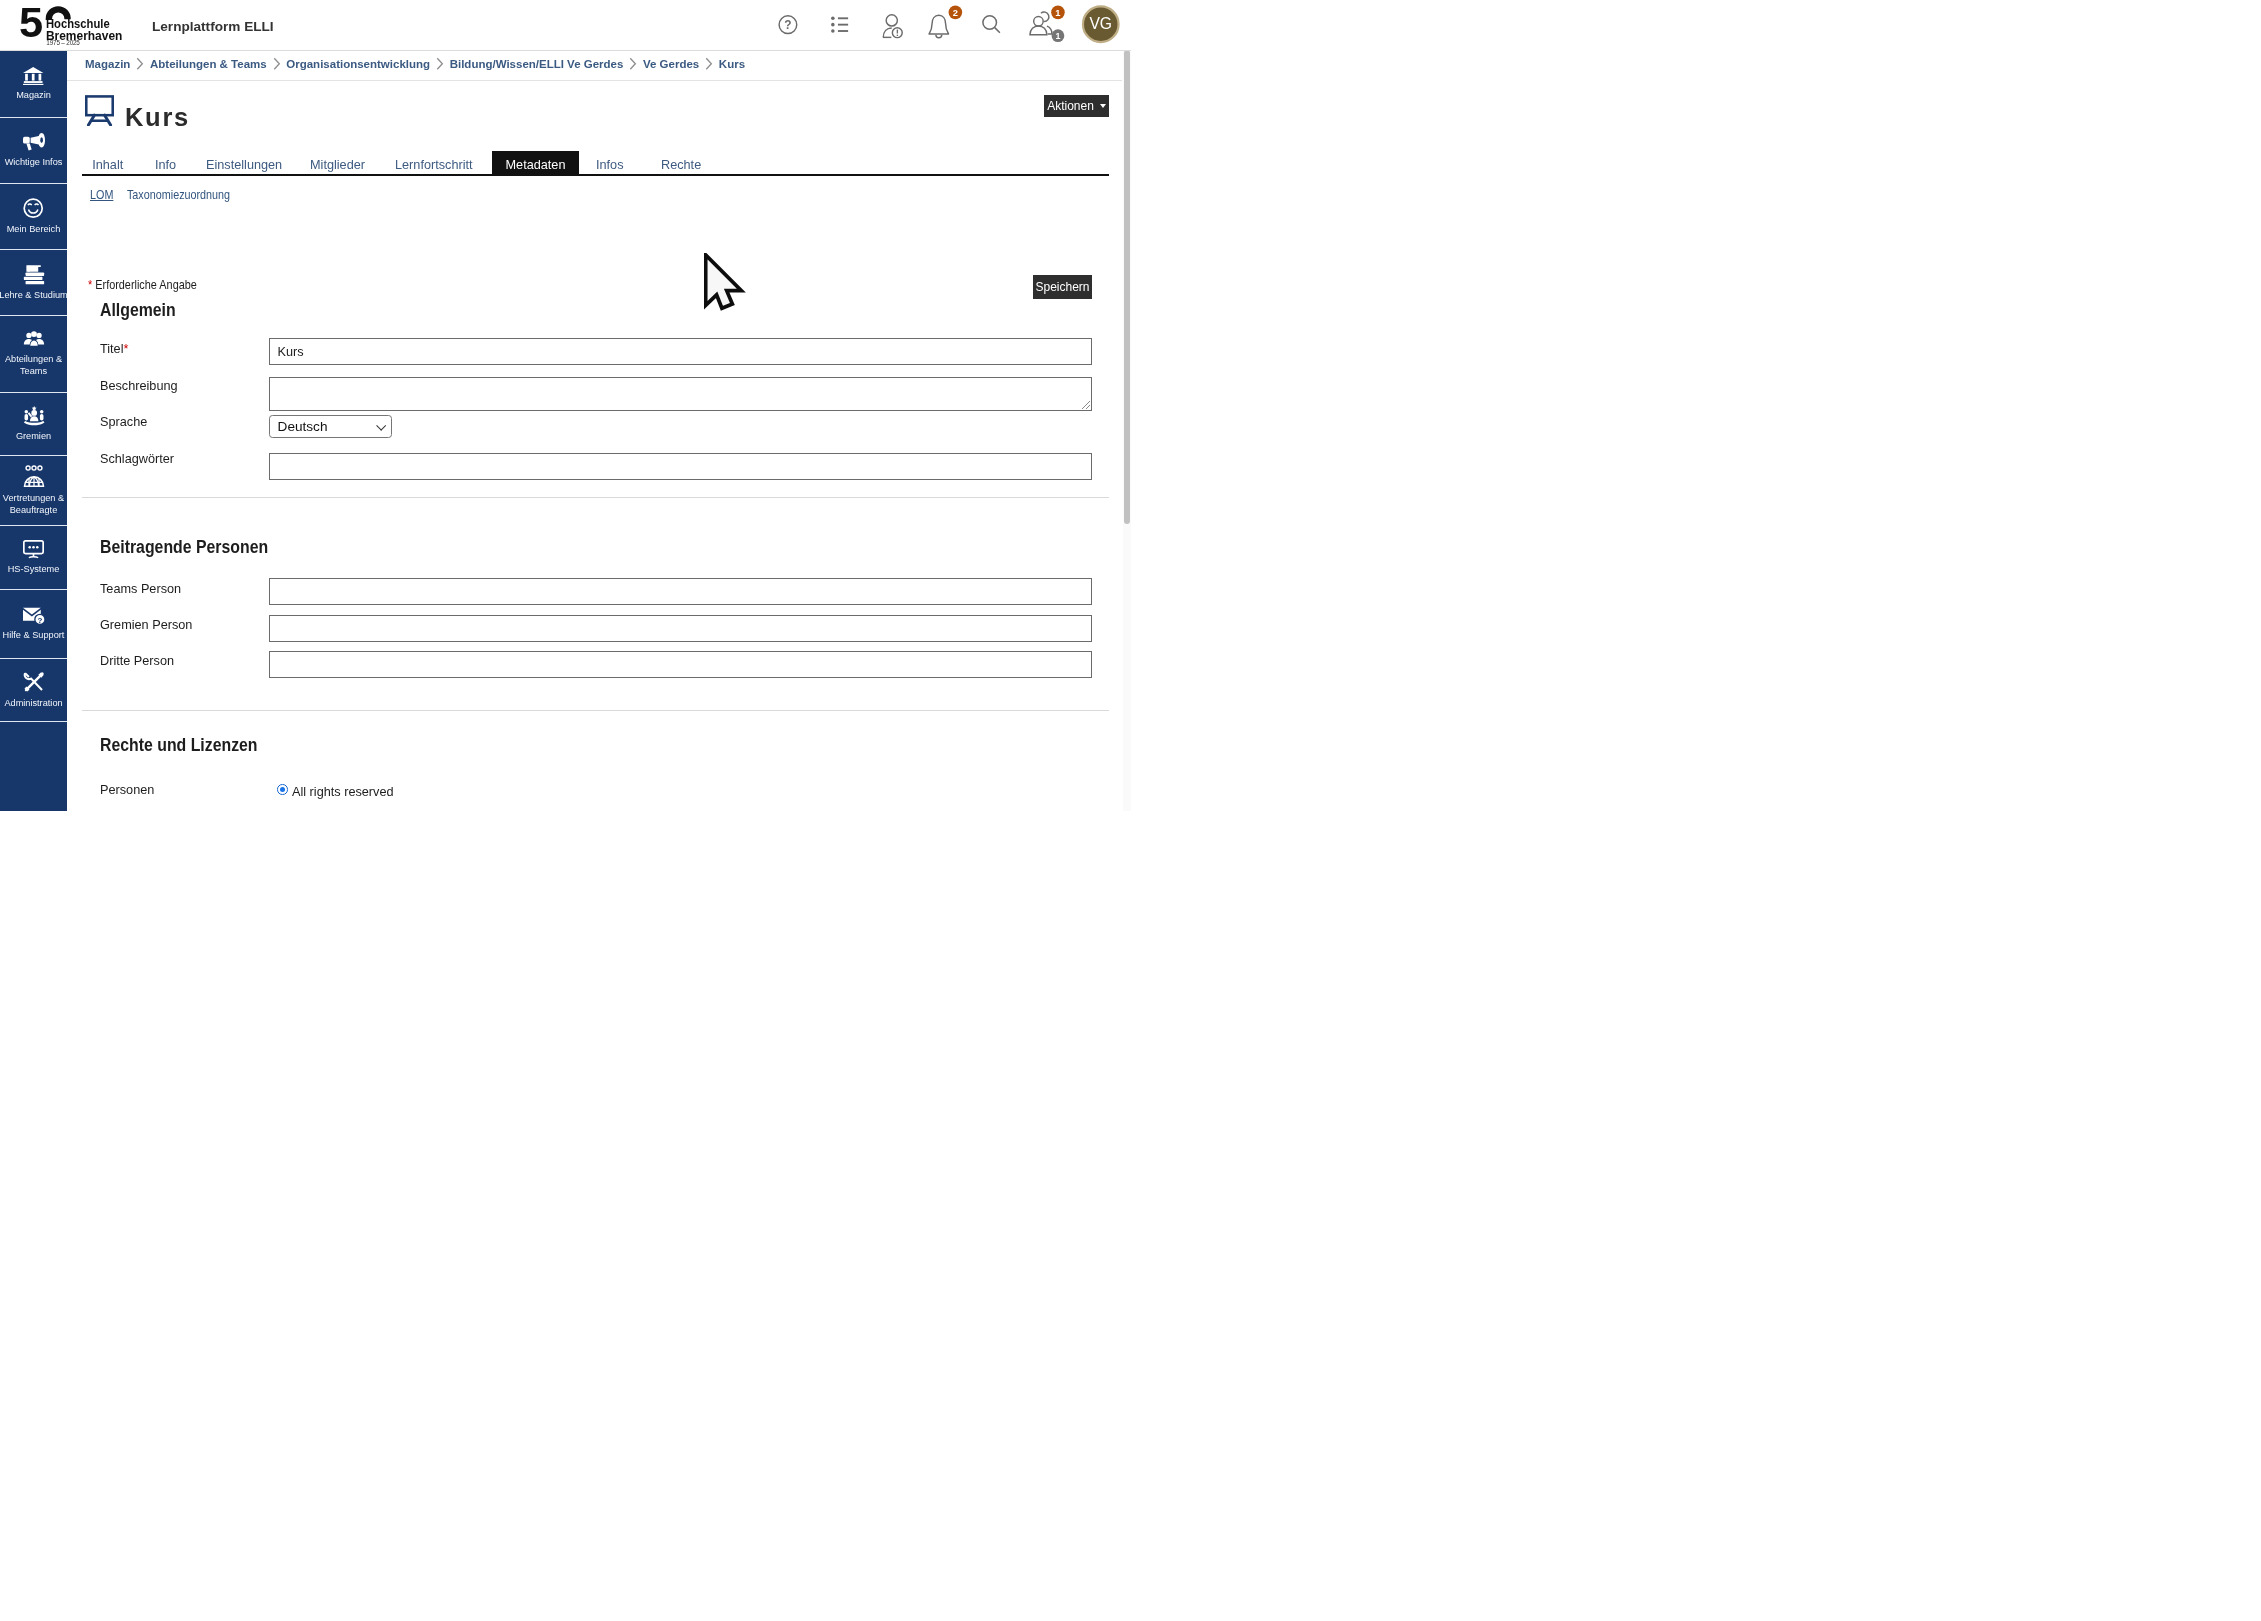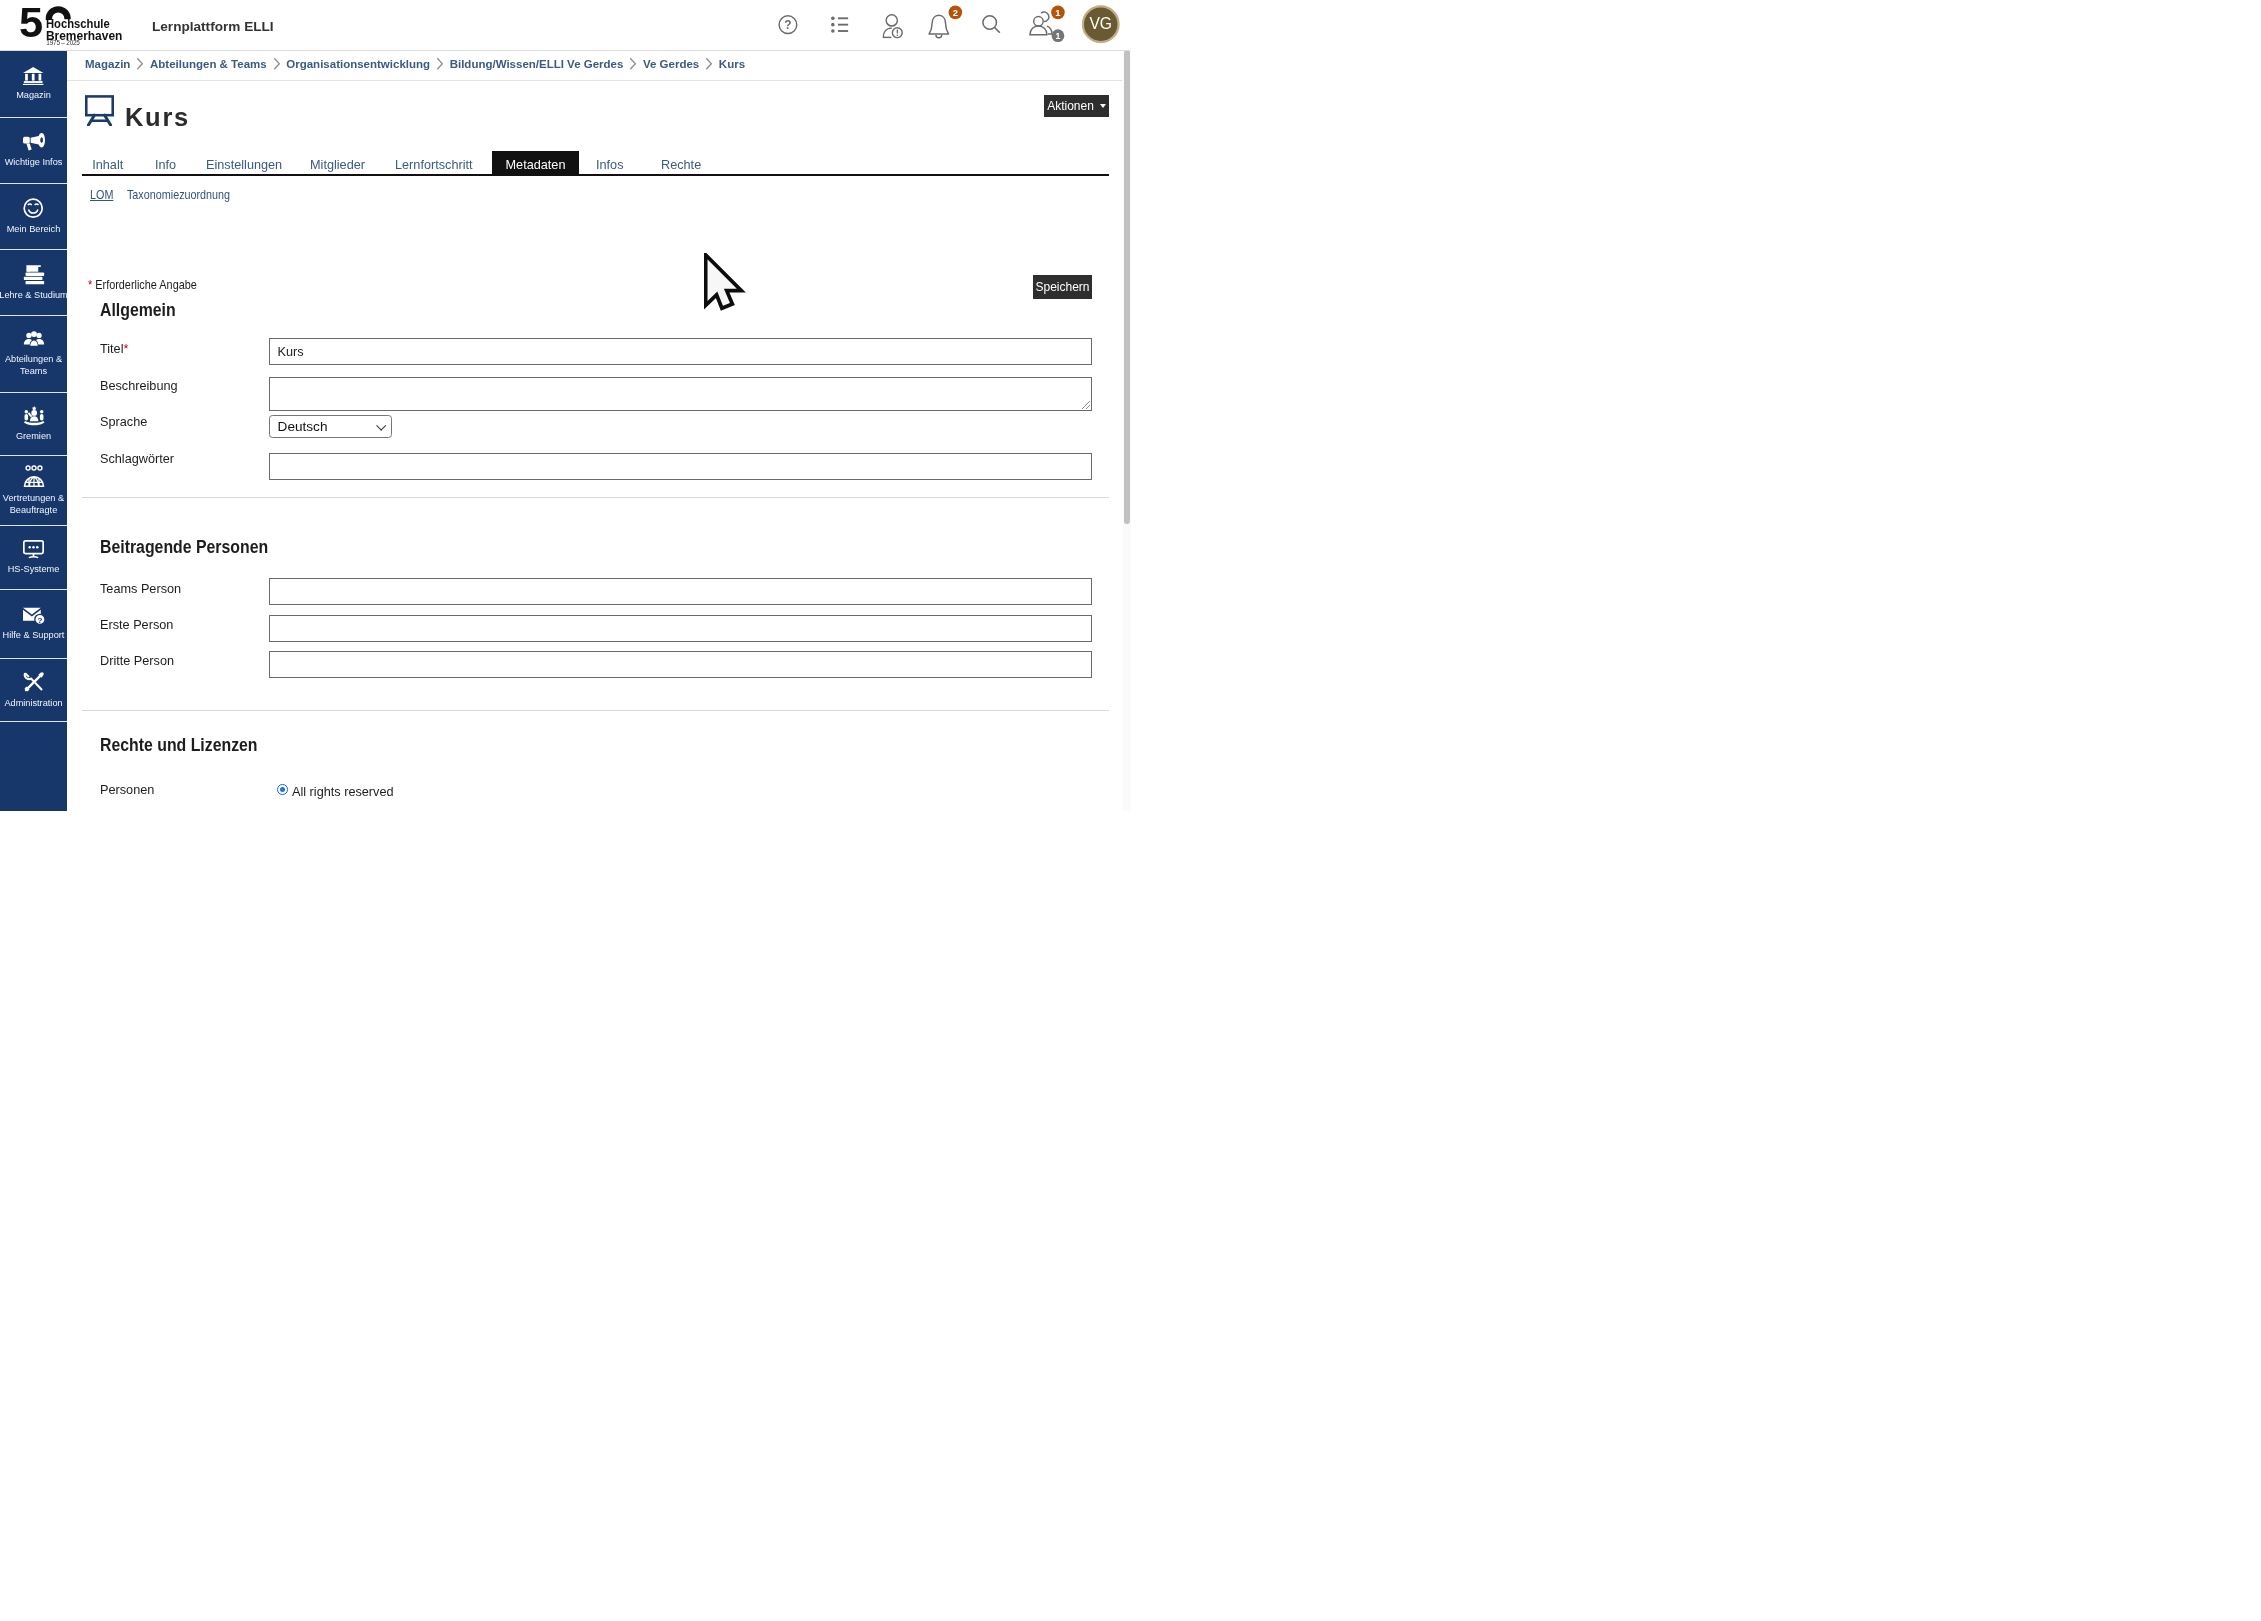--- a/index.html
+++ b/index.html
@@ -338,21 +338,21 @@
     <div class="lbl" style="top:371px">Schlagwörter</div>
     <div class="inp" style="top:372px"></div>
 
     <div class="divider" style="top:416px"></div>
 
     <h2 class="sect" style="left:33px;top:456px">Beitragende Personen</h2>
 
     <div class="lbl" style="top:501px">Teams Person</div>
     <div class="inp" style="top:497px"></div>
 
-    <div class="lbl" style="top:537px">Erste Person</div>
+    <div class="lbl" style="top:537px">Gremien Person</div>
     <div class="inp" style="top:534px"></div>
 
     <div class="lbl" style="top:573px">Dritte Person</div>
     <div class="inp" style="top:570px"></div>
 
     <div class="divider" style="top:629px"></div>
 
     <h2 class="sect" style="left:33px;top:654px">Rechte und Lizenzen</h2>
 
     <div class="lbl" style="top:702px">Personen</div>

